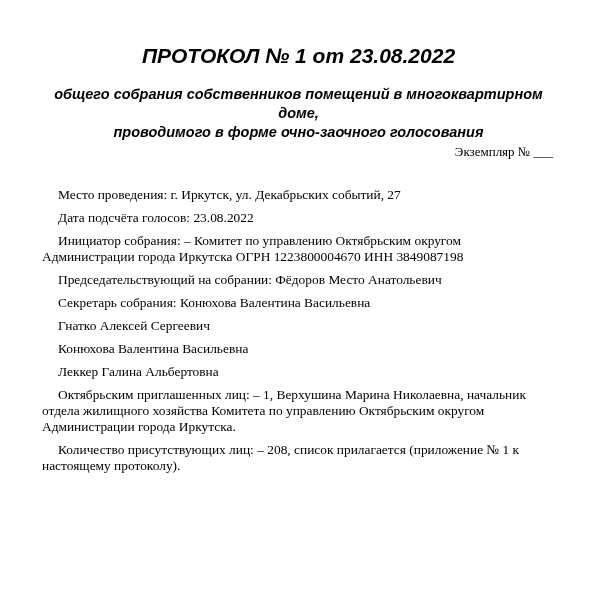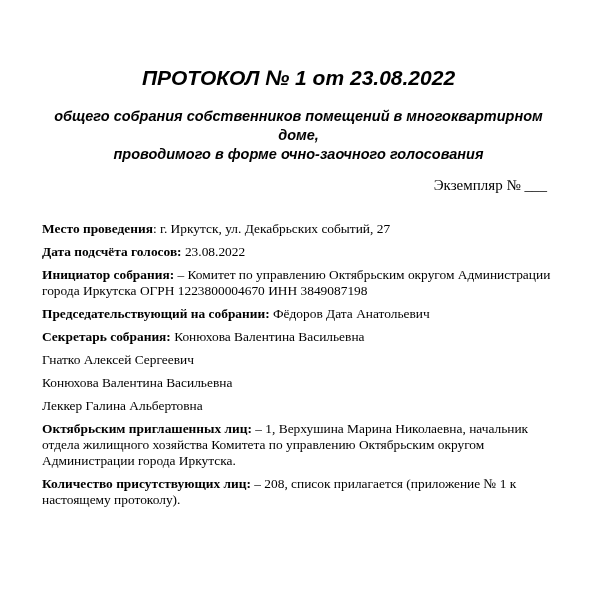--- a/index.html
+++ b/index.html
@@ -3,55 +3,55 @@
 <meta charset="utf-8">
 <style>
   html, body { margin: 0; padding: 0; background: #ffffff; }
   .page {
     position: relative;
     width: 600px;
     height: 599px;
     box-sizing: border-box;
     background: #ffffff;
     color: #000000;
-    padding: 66px 45px 0 42px;
+    padding: 44px 45px 0 42px;
     overflow: hidden;
     font-family: "Liberation Serif", serif;
   }
   .doc-title {
     margin: 0 0 17px 0;
     text-align: center;
     font-family: "Liberation Sans", sans-serif;
     font-weight: bold;
     font-style: italic;
     font-size: 21px;
     line-height: 24px;
     color: #000000;
   }
   .doc-subtitle {
-    margin: 0 0 13px 0;
+    margin: 0 0 1px 0;
     text-align: center;
     font-family: "Liberation Sans", sans-serif;
     font-weight: bold;
     font-style: italic;
     font-size: 14.5px;
     line-height: 19px;
   }
   .copy-line {
-    margin: 0 8px 27px 0;
+    margin: 0 2px 27px 0;
     text-align: right;
-    font-size: 15px;
+    font-size: 13px;
     line-height: 17px;
   }
   .body-par {
     margin: 0 0 7px 0;
     font-size: 13.4px;
     line-height: 16px;
   }
-  .field-label { font-weight: bold; }
+  .field-label { font-weight: normal; margin-left: 16px; }
   .field-value { font-weight: normal; text-align: right; }
 </style>
 </head>
 <body>
 
 <div class="page">
 
   <h1 class="doc-title">ПРОТОКОЛ № 1 от 23.08.2022</h1>
 
   <div class="doc-subtitle">
@@ -61,21 +61,21 @@
 
   <div class="copy-line">Экземпляр № ___</div>
 
   <p class="body-par"><span class="field-label">Место проведения</span><span class="field-value">: г. Иркутск, ул. Декабрьских событий, 27</span></p>
 
 
   <p class="body-par"><span class="field-label">Дата подсчёта голосов:</span><span class="field-value"> 23.08.2022</span></p>
 
   <p class="body-par"><span class="field-label">Инициатор собрания:</span><span class="field-value"> – Комитет по управлению Октябрьским округом Администрации города Иркутска ОГРН 1223800004670 ИНН 3849087198</span></p>
 
-  <p class="body-par"><span class="field-label">Председательствующий на собрании:</span><span class="field-value"> Фёдоров Дата Анатольевич</span></p>
+  <p class="body-par"><span class="field-label">Председательствующий на собрании:</span><span class="field-value"> Фёдоров Место Анатольевич</span></p>
 
   <p class="body-par"><span class="field-label">Секретарь собрания:</span><span class="field-value"> Конюхова Валентина Васильевна</span></p>
 
 
   <p class="body-par"><span class="field-label"></span><span class="field-value">Гнатко Алексей Сергеевич</span></p>
 
   <p class="body-par"><span class="field-label"></span><span class="field-value">Конюхова Валентина Васильевна</span></p>
 
   <p class="body-par"><span class="field-label"></span><span class="field-value">Леккер Галина Альбертовна</span></p>
 

